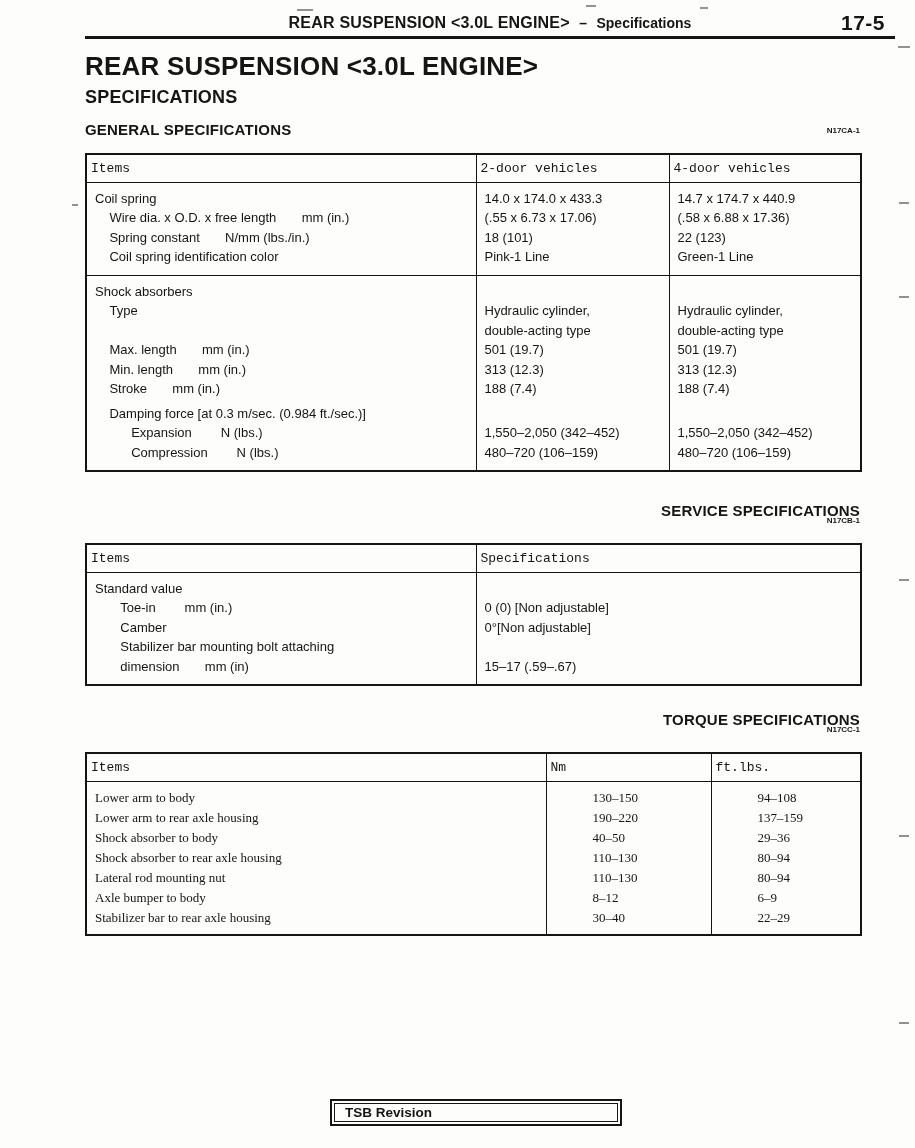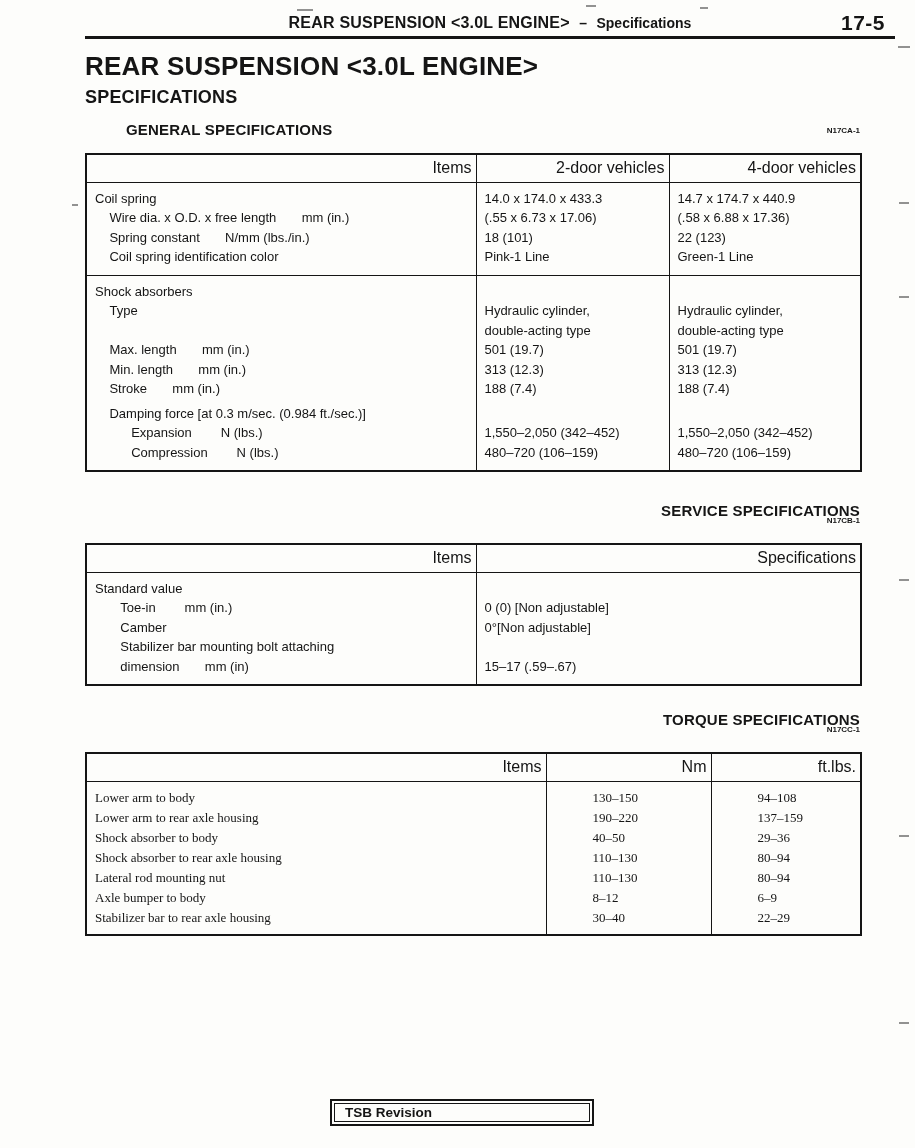--- a/index.html
+++ b/index.html
@@ -22,41 +22,41 @@
   .header-center { text-align: center; white-space: nowrap; }
   .h-title { font-weight: bold; font-size: 16px; letter-spacing: .2px; }
   .h-dash { font-weight: bold; font-size: 14px; margin: 0 5px; }
   .h-section { font-weight: bold; font-size: 14px; }
   .h-pagenum { position: absolute; right: 10px; top: -3px; font-weight: bold; font-size: 21px; letter-spacing: .5px; }
   .h-rule { position: absolute; top: 36px; left: 85px; width: 810px; height: 3px; background: #151515; }
   
   .content { position: absolute; top: 50px; left: 85px; width: 775px; }
   .doc-title { font-size: 26px; font-weight: bold; letter-spacing: .2px; line-height: 32px; }
   .doc-subtitle { font-size: 18px; font-weight: bold; letter-spacing: .2px; line-height: 24px; margin-top: 3px; }
-  .sec-head { display: flex; justify-content: space-between; align-items: flex-end; margin-top: 12px; margin-bottom: 14px; margin-left: 41px; }
+  .sec-head { display: flex; justify-content: space-between; align-items: flex-end; margin-top: 12px; margin-bottom: 14px; }
   .sec-head h3 { font-size: 15px; font-weight: bold; letter-spacing: .2px; line-height: 18px; }
   .sec-code { font-size: 8px; font-weight: bold; position: relative; top: -4px; }
   .sec-head.gap-lg { margin-top: 30px; flex-direction: column; }
   .sec-head.gap-md { margin-top: 25px; flex-direction: column; }
   
   table.spec { border-collapse: collapse; table-layout: fixed; width: 775px; border: 2px solid #151515; }
   table.spec th, table.spec td { border: 1px solid #151515; }
   table.spec th {
-    font-weight: normal; font-size: 16px; text-align: right;
-    height: 28px; vertical-align: middle; padding: 2px 4px;
+    font-weight: normal; font-size: 13px; text-align: left;
+    height: 28px; vertical-align: middle; padding: 2px 4px; font-family: Liberation Mono, monospace;
   }
   table.spec td { vertical-align: top; padding: 6px 8px 8px 8px; }
   .line { font-size: 13px; line-height: 19.5px; min-height: 19.5px; white-space: pre-wrap; }
   .line.gap { margin-top: 5px; }
   table.torque td { padding: 6px 8px 6px 8px; }
   table.torque .line { line-height: 20px; min-height: 20px; font-family: Liberation Serif, serif; }
   .num-pad .line { padding-left: 38px; }
   
   .tsb-box {
-    position: absolute; left: 330px; top: 1099px; width: 264px; height: 27px;
+    position: absolute; left: 330px; top: 1099px; width: 292px; height: 27px;
     border: 2px solid #151515; padding: 2px; background: #fdfdfb;
   }
   .tsb-inner {
     border: 1px solid #151515; height: 100%;
     display: flex; align-items: center; padding-left: 10px;
     font-weight: bold; font-size: 13.5px;
   }
 </style>
 </head>
 <body>

